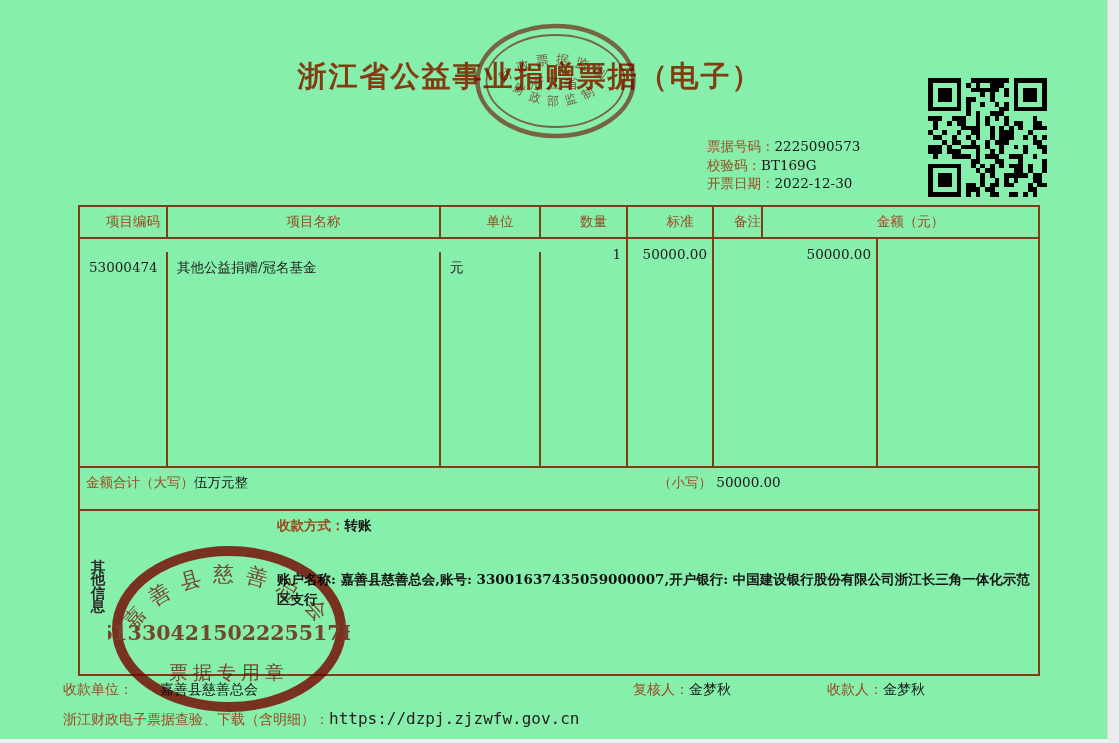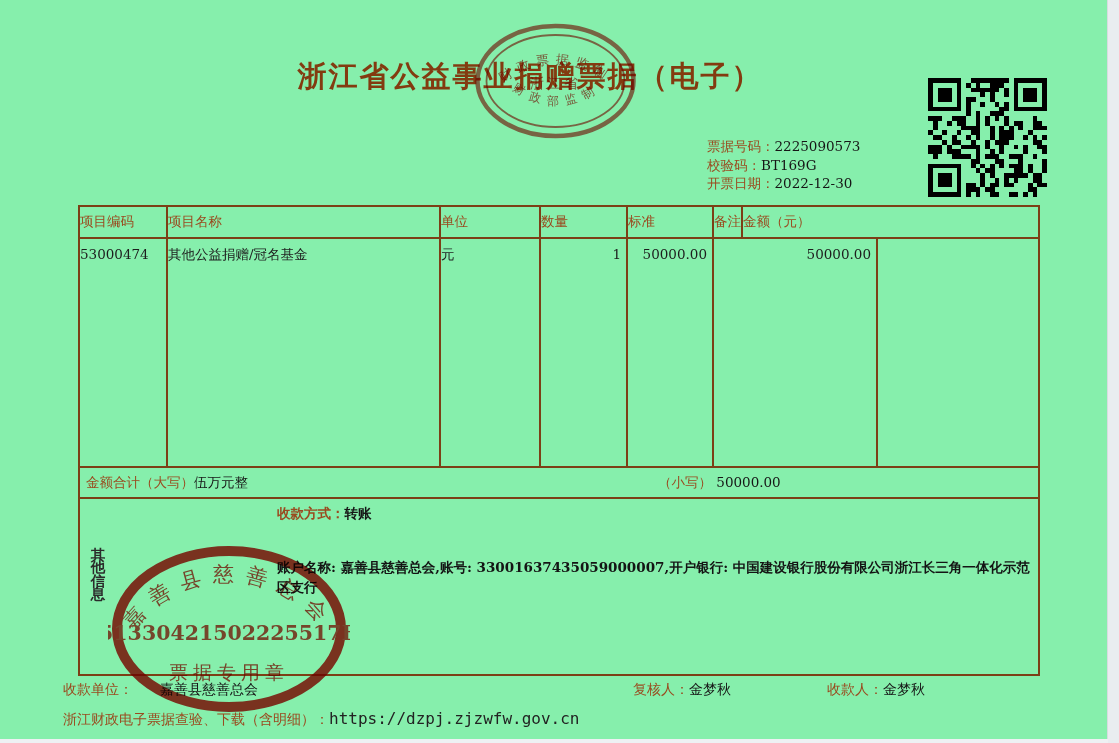--- a/index.html
+++ b/index.html
@@ -27,28 +27,28 @@
   .lbl{color:#9a4a1f;}
   .val{color:#161616;}
 
   
   .tbl{
     position:absolute;left:78px;top:205px;width:962px;height:471px;
     border:2px solid #7c3f16;box-sizing:border-box;font-size:13.5px;
   }
   .trow{display:flex;}
   .thead{height:32px;border-bottom:2px solid #7c3f16;box-sizing:border-box;color:#9a4a1f;}
-  .thead .cell{line-height:29px;text-align:left;}
+  .thead .cell{line-height:29px;text-align:center;padding-left:20px;}
   .tdata{height:229px;border-bottom:2px solid #7c3f16;box-sizing:border-box;}
   .tdata .cell{padding-top:7px;}
   .cell{box-sizing:border-box;border-right:2px solid #7c3f16;overflow:hidden;}
   .cell:last-child{border-right:none;flex:1;}
   .c0{width:88px;} .c1{width:273px;} .c2{width:100px;} .c3{width:87px;} .c4{width:86px;} .c5{width:164px;}
-  .al{padding-left:0;} .ar{text-align:right;padding-right:5px;}
-  .ttotal{height:31px;border-bottom:2px solid #7c3f16;box-sizing:border-box;position:relative;line-height:28px;}
+  .al{padding-left:9px;margin-top:13px;} .ar{text-align:right;padding-right:5px;}
+  .ttotal{height:43px;border-bottom:2px solid #7c3f16;box-sizing:border-box;position:relative;line-height:28px;}
   .ttotal .big{position:absolute;left:6px;top:0;}
   .ttotal .small{position:absolute;left:578px;top:0;}
   .tbottom{position:relative;height:175px;font-weight:bold;}
   .pay{position:absolute;left:197px;top:6px;}
   .other-info{
     position:absolute;left:8px;top:36px;color:#2b2b2b;font-size:14.5px;
     writing-mode:vertical-rl;letter-spacing:13px;
   }
   .account{
     position:absolute;left:197px;top:58px;width:758px;line-height:20px;font-size:13.5px;color:#141414;

